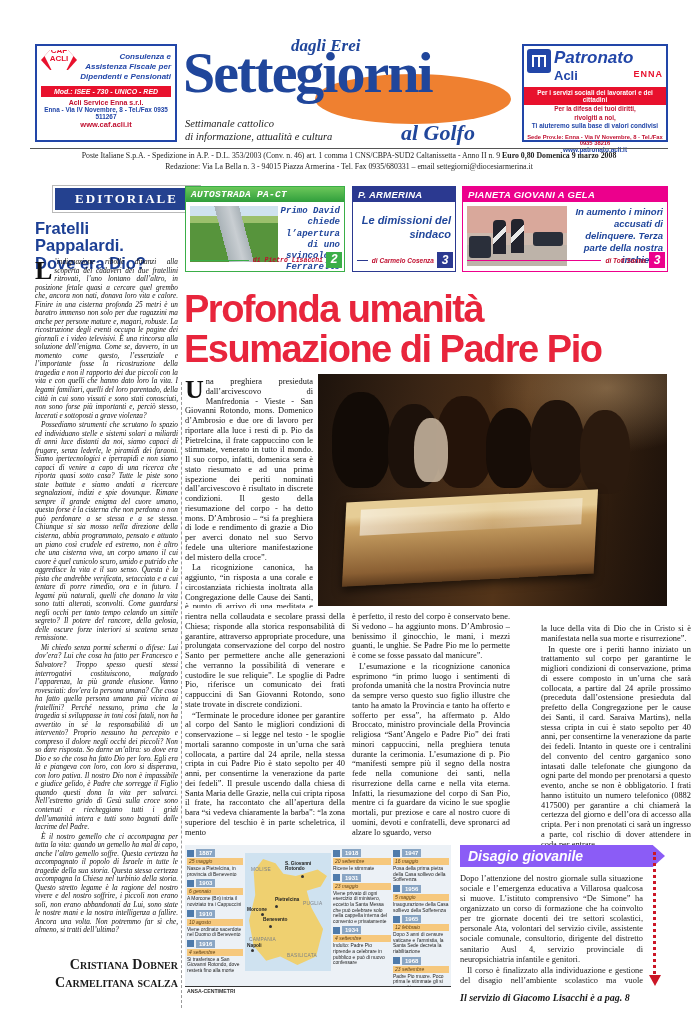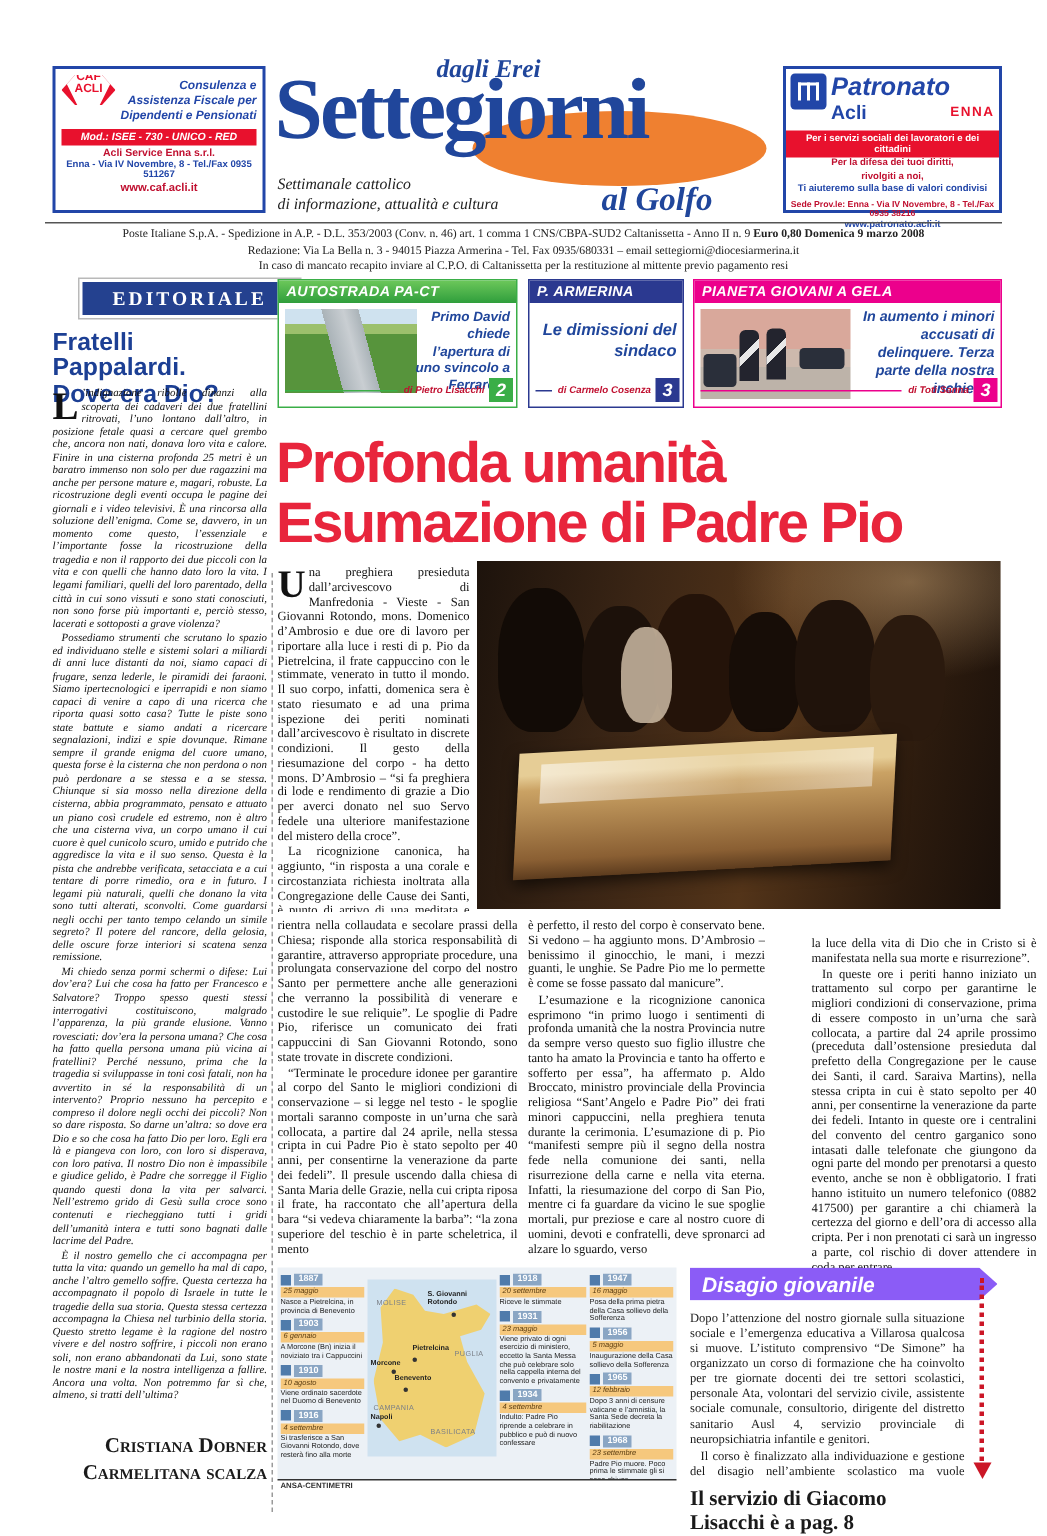--- a/index.html
+++ b/index.html
@@ -103,21 +103,21 @@
   .tl-city{position:absolute;font-size:4.8px;color:#222;font-weight:bold;}
   .tl-dot{position:absolute;width:3px;height:3px;background:#333;border-radius:50%;}
   .tl-credit{height:8px;background:#fff;border-top:1px solid #333;font-size:5.2px;font-weight:bold;color:#333;line-height:8px;padding-left:2px;}
   
   .dg-hd{position:absolute;left:460px;top:845px;width:205px;height:22px;background:#8b5cf6;color:#fff;
     font-family:"Liberation Sans",sans-serif;font-weight:bold;font-style:italic;font-size:14px;line-height:22px;padding-left:8px;box-sizing:border-box;
     clip-path:polygon(0 0,94% 0,100% 50%,94% 100%,0 100%);}
   .dg-bd{position:absolute;left:460px;top:874px;width:183px;height:112px;overflow:hidden;font-size:8.4px;line-height:1.2;text-align:justify;}
   .dg-bd p{margin:0 0 1px 0;text-indent:7px;}
   .dg-bd p.first{text-indent:0;}
-  .dg-foot{position:absolute;left:460px;top:992px;width:183px;font-weight:bold;font-size:14px;}
+  .dg-foot{position:absolute;left:460px;top:992px;width:183px;font-style:italic;font-weight:bold;font-size:10px;}
   .dg-arrow{position:absolute;left:653px;top:852px;height:128px;border-left:3px dotted #cb1626;}
   .dg-arrow:after{content:"";position:absolute;left:-7px;bottom:-12px;width:0;height:0;border:6px solid transparent;border-top:11px solid #cb1626;}
 </style>
 </head>
 <body>
 
 <div class="page">
 
   <div class="caf-box">
     <div class="caf-top">
@@ -160,26 +160,25 @@
     <div class="pat-l red-t">rivolgiti a noi,</div>
     <div class="pat-l blue-t">Ti aiuteremo sulla base di valori condivisi</div>
     <div class="pat-addr">Sede Prov.le: Enna - Via IV Novembre, 8 - Tel./Fax 0935 38216</div>
     <div class="pat-site">www.patronato.acli.it</div>
   </div>
 
   <div class="rule1"></div>
   <div class="pubinfo">
     <div><span>Poste Italiane  S.p.A.  -  Spedizione  in  A.P.  -  D.L.  353/2003  (Conv.  n.  46)  art.  1  comma  1  CNS/CBPA-SUD2  Caltanissetta  -  Anno  II  n.  9  </span><b>Euro 0,80 Domenica 9 marzo 2008</b></div>
     <div>Redazione: Via La Bella n. 3 - 94015 Piazza Armerina - Tel. Fax 0935/680331 – email settegiorni@diocesiarmerina.it</div>
-    <div>In caso di mancato recapito inviare al C.P.O. di Caltanissetta per la restituzione al mittente previo pagamento resi</div>
   </div>
 
   <div class="ed-label">EDITORIALE</div>
 
-  <div class="teaser" style="left:185px;width:160px;height:86px;border-color:#3aae47;">
+  <div class="teaser" style="left:185px;width:160px;height:86px;border-color:#3aae47;font-family:Liberation Mono, monospace;">
     <div class="teaser-hd" style="background:linear-gradient(180deg,#6cc75a,#2f9e3c);">AUTOSTRADA PA-CT</div>
     <div class="teaser-bd">
       <div class="t-photo hw-photo">
           <div class="hw-road"></div>
         </div>
       <div class="teaser-txt" style="width:64px;font-size:9px;">Primo David chiede l’apertura di uno svincolo a Ferrarelle</div>
       <div class="teaser-foot">
         <div class="teaser-line" style="background:#3aae47;"></div>
         <div class="teaser-by">di Pietro Lisacchi</div>
         <div class="teaser-pg" style="background:#3aae47;">2</div>

